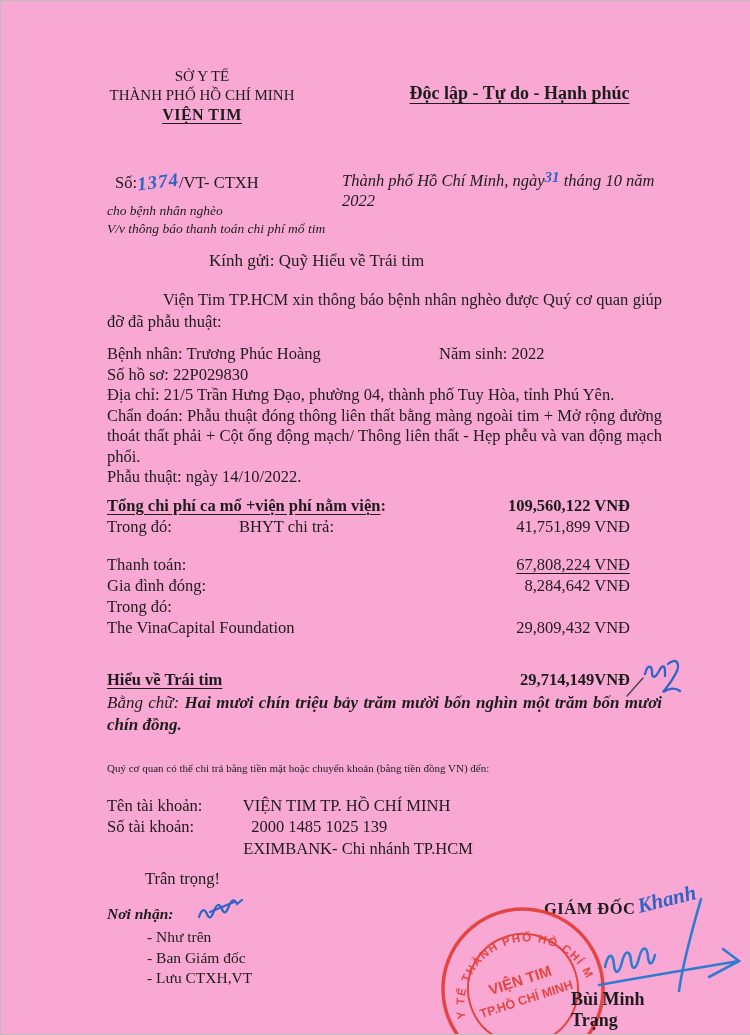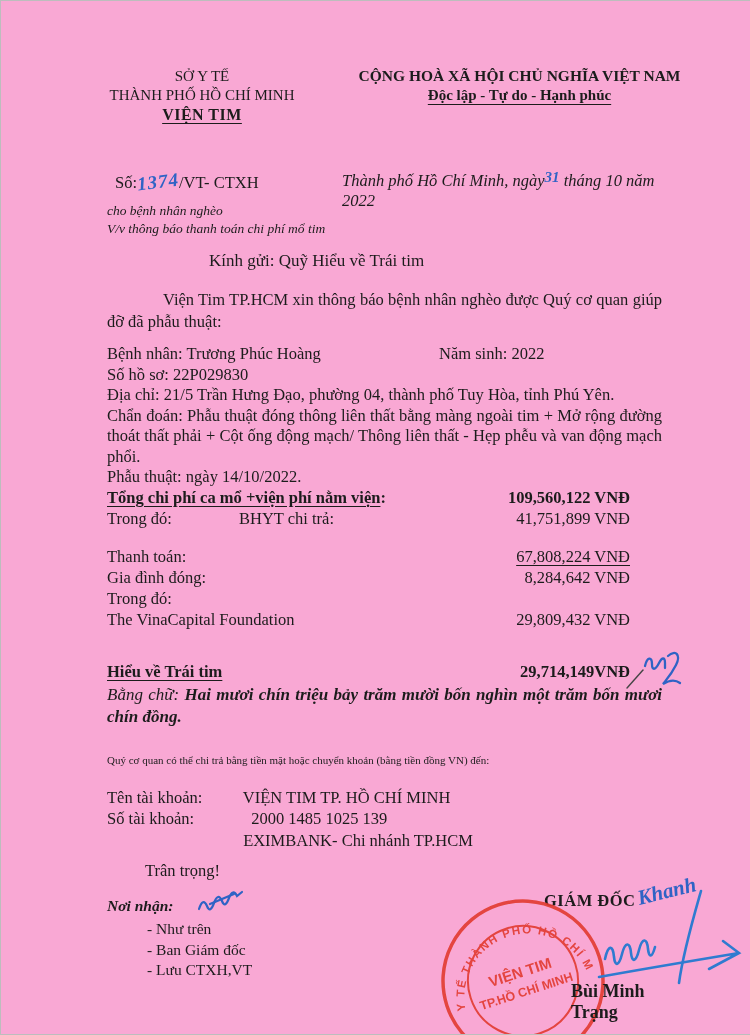--- a/index.html
+++ b/index.html
@@ -9,39 +9,39 @@
     font-family:"Liberation Serif","DejaVu Serif",serif;
     color:#1c1c1c; overflow:hidden;padding-left:8px;
   }
   .content{position:relative; padding:66px 95px 0 98px;}
   
   .hdr{position:relative; height:84px;}
   .hdr-left{position:absolute; left:-20px; top:0; width:230px; text-align:center; line-height:19px; font-size:15px;}
   .hdr-left .l3{font-weight:bold; font-size:16px; letter-spacing:.5px; text-decoration:underline; text-underline-offset:3px;}
   .hdr-right{position:absolute; left:240px; top:0; width:345px; text-align:center;}
   .hdr-right .l1{font-weight:bold; font-size:15.5px;}
-  .hdr-right .l2{font-weight:bold; font-size:15px; margin-top:2px; text-decoration:underline; text-underline-offset:4px;}
+  .hdr-right .l2{font-weight:bold; font-size:18px; margin-top:16px; text-decoration:underline; text-underline-offset:4px;}
   
   .refrow{position:relative; height:26px; margin-top:20px; font-size:16.5px;}
   .refno{position:absolute; left:8px; top:0;}
   .hw{color:#2f63c5;}
   .hw-num{display:inline-block; font-size:19px; transform:rotate(-7deg); letter-spacing:1px; font-style:italic; font-weight:bold;}
   .dateline{position:absolute; left:235px; top:0; font-style:italic;}
   .hw-day{display:inline-block; position:relative; top:-4px; font-size:15px; font-weight:bold; font-style:italic;}
   
   .subject{margin-top:5px; font-style:italic; font-size:13.5px; line-height:17.5px;}
   .salutation{margin-top:14px; padding-left:102px; font-size:17px;}
   .intro{margin-top:18px; font-size:16.5px; line-height:22px; text-indent:56px; text-align:justify;}
   
   .patient{margin-top:11px; font-size:16.5px; line-height:20.5px;}
   .prow{position:relative;}
   .birth{position:absolute; left:332px; top:0;}
   .just{text-align:justify;}
   
-  .costs{font-size:16.5px;}
+  .costs{margin-top:8px; font-size:16.5px;}
   .crow{position:relative; height:21px;}
   .crow .num{position:absolute; right:32px; top:0; white-space:nowrap;}
   .crow .sub{position:absolute; left:132px; top:0;}
   .b{font-weight:bold;}
   .u{text-decoration:underline; text-underline-offset:3px;}
   .gap18{height:17px;}
   
   .hvtt{position:relative; margin-top:31px; font-size:16.5px; height:22px;}
   .hvtt .num{position:absolute; right:32px; top:0;}
   .mark-svg{position:absolute; right:-22px; top:-14px;}
@@ -69,21 +69,20 @@
 <div class="page">
   <div class="content">
 
     <div class="hdr">
       <div class="hdr-left">
         <div>SỞ Y TẾ</div>
         <div>THÀNH PHỐ HỒ CHÍ MINH</div>
         <div class="l3">VIỆN TIM</div>
       </div>
       <div class="hdr-right">
-        <div class="l1">CỘNG HOÀ XÃ HỘI CHỦ NGHĨA VIỆT NAM</div>
         <div class="l2">Độc lập - Tự do - Hạnh phúc</div>
       </div>
     </div>
 
     <div class="refrow">
       <div class="refno">
         <span>Số:</span><span class="hw hw-num">1374</span><span>/VT- CTXH</span>
       </div>
       <div class="dateline">
         <span>Thành phố Hồ Chí Minh, ngày</span><span class="hw hw-day">31</span> <span>tháng 10 năm 2022</span>

